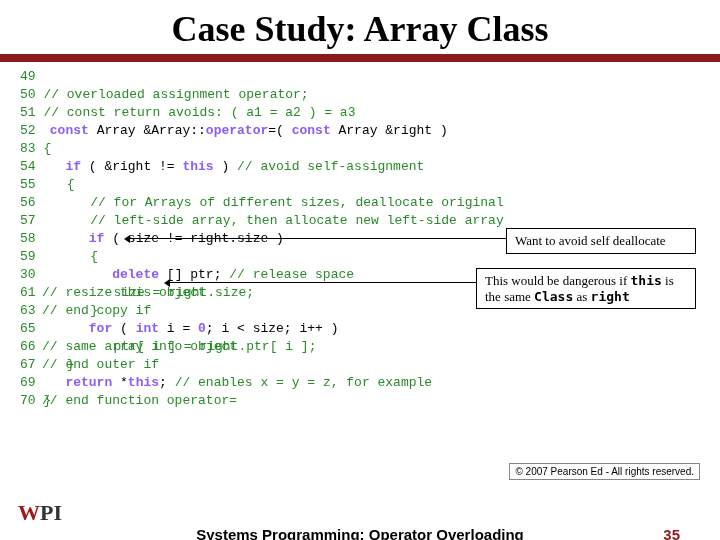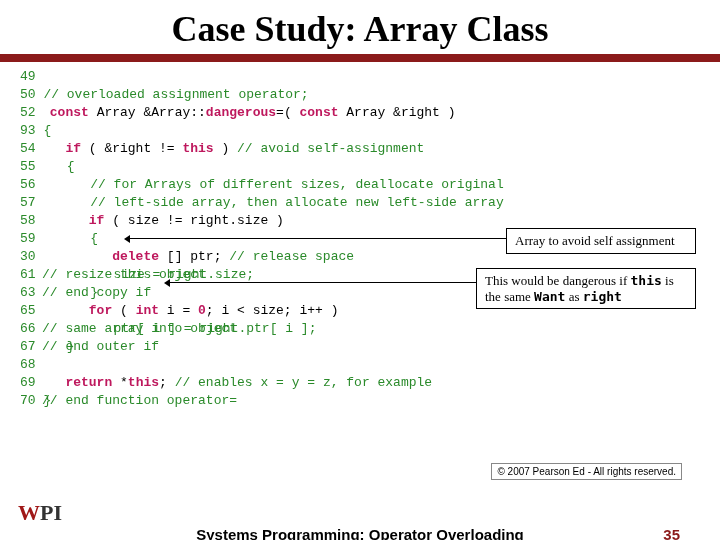--- a/index.html
+++ b/index.html
@@ -23,21 +23,21 @@
   .code-area {
     padding: 6px 20px 0 20px;
     font-family: Consolas, "Courier New", monospace;
     font-size: 13px;
     line-height: 18px;
     position: relative;
   }
   .code-line { white-space: pre; }
   .ln { display: inline-block; width: 22px; color: #2a8a2a; font-weight: normal; }
   .cm { color: #2a8a2a; text-align: center; }
-  .kw { color: #be185d; font-weight: bold; }
+  .kw { color: #8b5cf6; font-weight: bold; }
   .callout1, .callout2 {
     position: absolute;
     right: 24px;
     background: #fff;
     border: 1px solid #000;
     font-family: "Times New Roman", serif;
     font-size: 13px;
     padding: 4px 8px;
     line-height: 1.2;
   }
@@ -52,21 +52,21 @@
   .arrow::before {
     content: "";
     position: absolute;
     left: -6px; top: -3px;
     border-top: 4px solid transparent;
     border-bottom: 4px solid transparent;
     border-right: 6px solid #000;
   }
   .copyright {
     position: absolute;
-    right: 38px;
+    right: 20px;
     bottom: 60px;
     font-size: 10px;
     border: 1px solid #888;
     padding: 2px 5px;
     font-family: Arial, sans-serif;
     background: #fff;
   }
   .footer {
     position: absolute;
     bottom: 14px;
@@ -94,45 +94,45 @@
   }
 </style>
 </head>
 <body>
 
 <div class="title">Case Study: Array Class</div>
 
 <div class="code-area">
   <div class="code-line"><span class="ln">49</span></div>
   <div class="code-line"><span class="ln cm">50 // overloaded assignment operator;</span></div>
-  <div class="code-line"><span class="ln">52</span> <span class="kw">const</span><span> Array &amp;Array::</span><span class="kw">dangerous</span><span>=( </span><span class="kw">const</span><span> Array &amp;right )</span></div>
-  <div class="code-line"><span class="ln">93 {</span></div>
+  <div class="code-line"><span class="ln cm">51 // const return avoids: ( a1 = a2 ) = a3</span></div>
+  <div class="code-line"><span class="ln">52</span> <span class="kw">const</span><span> Array &amp;Array::</span><span class="kw">operator</span><span>=( </span><span class="kw">const</span><span> Array &amp;right )</span></div>
+  <div class="code-line"><span class="ln">83 {</span></div>
   <div class="code-line"><span class="ln">54</span><span class="kw">   if</span><span> ( &amp;right != </span><span class="kw">this</span><span> ) </span><span class="cm">// avoid self-assignment</span></div>
   <div class="code-line"><span class="ln">55    {</span></div>
   <div class="code-line"><span class="ln cm">56       // for Arrays of different sizes, deallocate original</span></div>
   <div class="code-line"><span class="ln cm">57       // left-side array, then allocate new left-side array</span></div>
   <div class="code-line"><span class="ln">58</span><span class="kw">      if</span><span> ( size != right.size )</span></div>
   <div class="code-line"><span class="ln">59       {</span></div>
   <div class="code-line"><span class="ln">30</span><span class="kw">         delete</span><span> [] ptr; </span><span class="cm">// release space</span></div>
   <div class="code-line"><span class="ln">61          size = right.size; </span><span class="cm">// resize this object</span></div>
   <div class="code-line"><span class="ln">63       } </span><span class="cm">// end copy if</span></div>
   <div class="code-line"><span class="ln">65</span><span class="kw">      for</span><span> ( </span><span class="kw">int</span><span> i = </span><span class="kw">0</span><span>; i &lt; size; i++ )</span></div>
   <div class="code-line"><span class="ln">66          ptr[ i ] = right.ptr[ i ]; </span><span class="cm">// same array into object</span></div>
   <div class="code-line"><span class="ln">67    } </span><span class="cm">// end outer if</span></div>
-  <div class="code-line"><span class="ln">68</span></div>
   <div class="code-line"><span class="ln">69</span><span class="kw">   return</span><span> *</span><span class="kw">this</span><span>; </span><span class="cm">// enables x = y = z, for example</span></div>
   <div class="code-line"><span class="ln">70 } </span><span class="cm">// end function operator=</span></div>
 </div>
 
 <div class="arrow" style="top:238px; left:130px; width:376px;"></div>
-<div class="callout1">Array to avoid self assignment</div>
+<div class="callout1">Want to avoid self deallocate</div>
 
 <div class="arrow" style="top:282px; left:170px; width:308px;"></div>
 <div class="callout2">
-  <span>This would be dangerous if </span><span class="mono">this</span><span> is the same </span><span class="mono">Want</span><span> as </span><span class="mono">right</span>
+  <span>This would be dangerous if </span><span class="mono">this</span><span> is the same </span><span class="mono">Class</span><span> as </span><span class="mono">right</span>
 </div>
 
 <div class="copyright">© 2007 Pearson Ed - All rights reserved.</div>
 
 <div class="logo">
   <svg width="54" height="28" viewBox="0 0 54 28">
     <text x="0" y="22" font-family="Georgia" font-weight="bold" font-size="22" fill="#a01818">W</text>
     <text x="22" y="22" font-family="Georgia" font-weight="bold" font-size="22" fill="#333">PI</text>
   </svg>
 </div>

